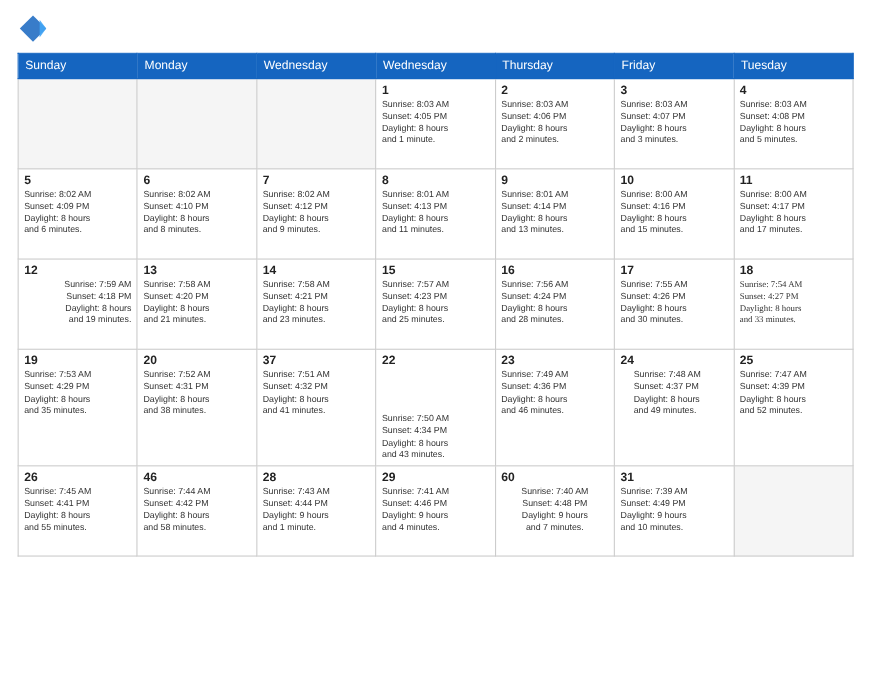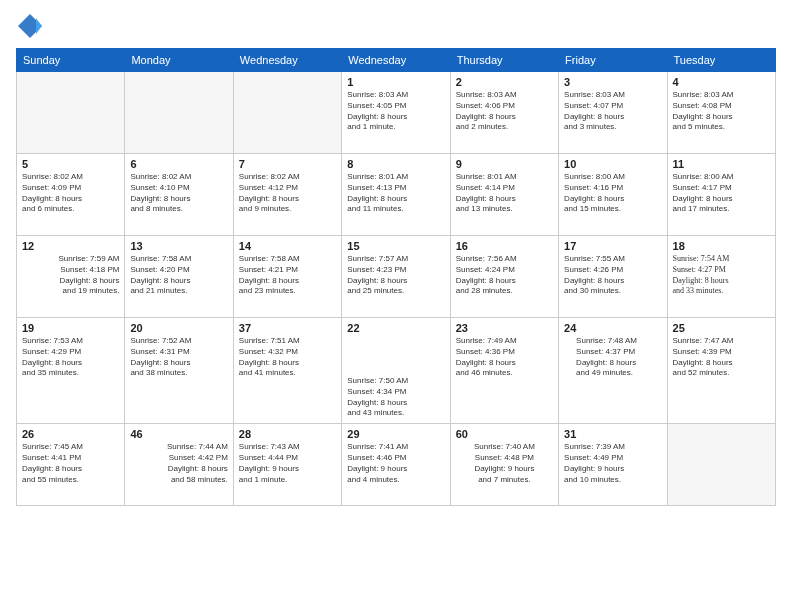--- a/index.html
+++ b/index.html
@@ -319,21 +319,21 @@
         <tr>
           <td>
             <div class="day-num">26</div>
             <div class="cell-text" style="white-space: pre-line;">Sunrise: 7:45 AM
 Sunset: 4:41 PM
 Daylight: 8 hours
 and 55 minutes.</div>
           </td>
           <td>
             <div class="day-num">46</div>
-            <div class="cell-text" style="white-space: pre-line; text-align: right;">Sunrise: 7:44 AM
+            <div class="cell-text" style="white-space: pre-line;">Sunrise: 7:44 AM
 Sunset: 4:42 PM
 Daylight: 8 hours
 and 58 minutes.</div>
           </td>
           <td>
             <div class="day-num">28</div>
             <div class="cell-text" style="white-space: pre-line;">Sunrise: 7:43 AM
 Sunset: 4:44 PM
 Daylight: 9 hours
 and 1 minute.</div>

